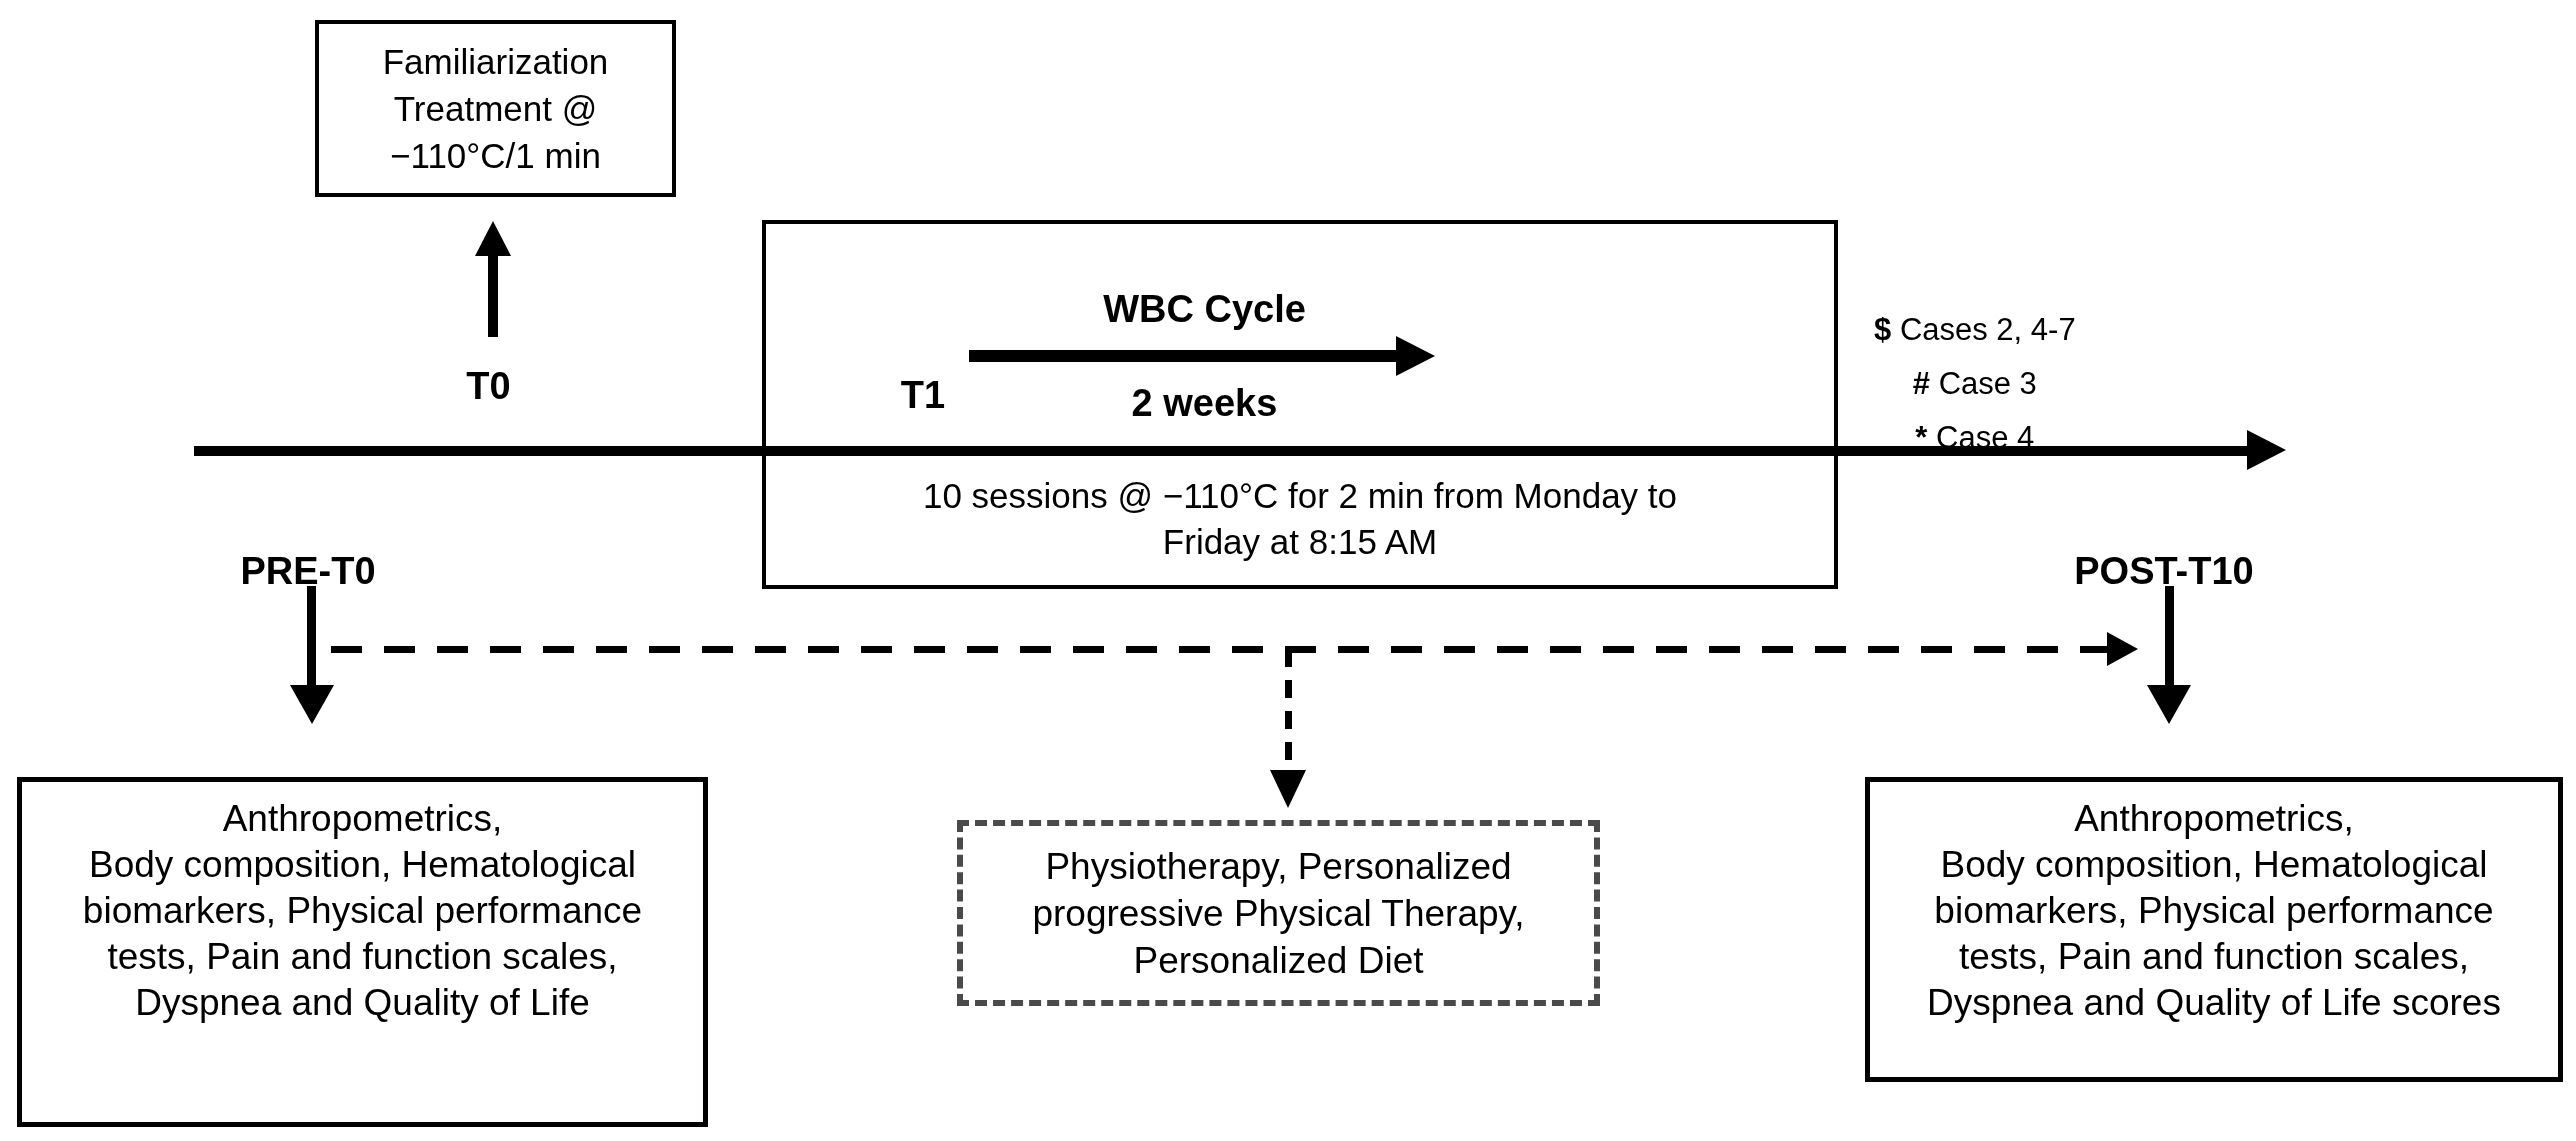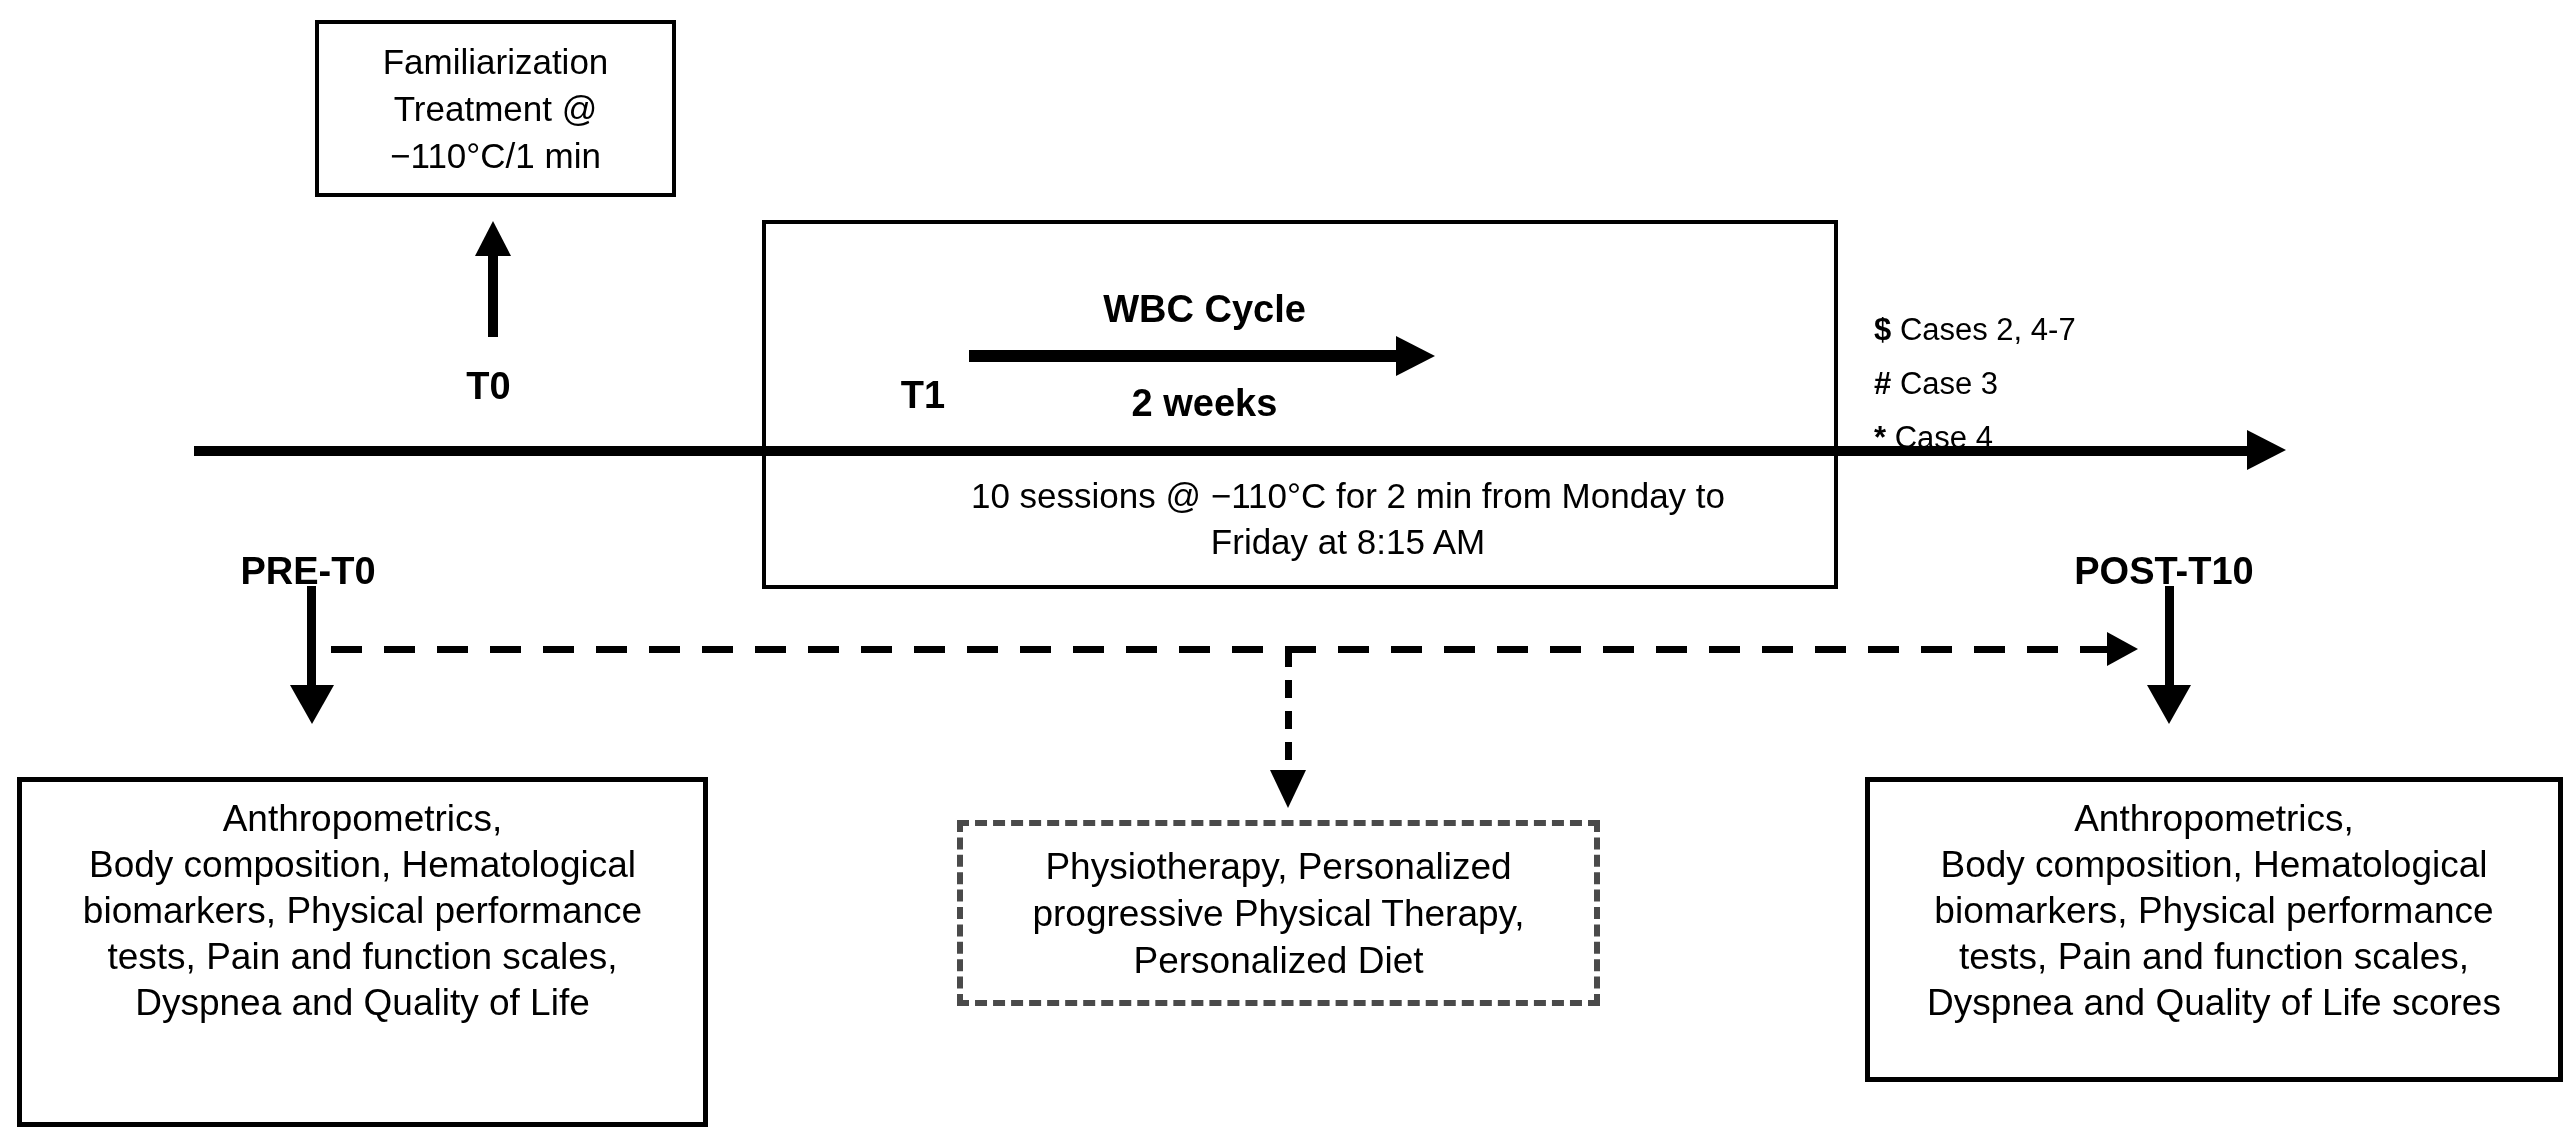--- a/index.html
+++ b/index.html
@@ -94,24 +94,24 @@
     border-left: 18px solid transparent; border-right: 18px solid transparent;
     border-top: 38px solid #000;
   }
 
   
   .wbc-title { position: absolute; left: 1069px; top: 288px; width: 271px; font-weight: bold; font-size: 38px; text-align: center; }
   .wbc-t1 { position: absolute; left: 886px; top: 336px; width: 74px; font-weight: bold; font-size: 38px; text-align: center; margin-top: 38px; }
   .wbc-end { position: absolute; left: 1465px; top: 333px; width: 406px; font-weight: bold; font-size: 37px; }
   .wbc-end sup { font-size: 24px; }
   .wbc-duration { position: absolute; left: 1103px; top: 382px; width: 203px; font-weight: bold; font-size: 38px; text-align: center; }
-  .wbc-sess { position: absolute; left: 766px; width: 1068px; font-size: 35px; text-align: center; margin-left: 48px; }
+  .wbc-sess { position: absolute; left: 766px; width: 1068px; font-size: 35px; text-align: center; }
 
   
-  .legend { position: absolute; left: 1874px; top: 303px; font-size: 31px; line-height: 54px; }
+  .legend { position: absolute; left: 1874px; top: 303px; font-size: 31px; line-height: 54px; text-align: center; }
   .legend-symbol { font-weight: bold; }
 </style>
 </head>
 <body>
 
 <div id="canvas">
 
   <div class="timeline-line"></div>
   <div class="timeline-head"></div>
 

